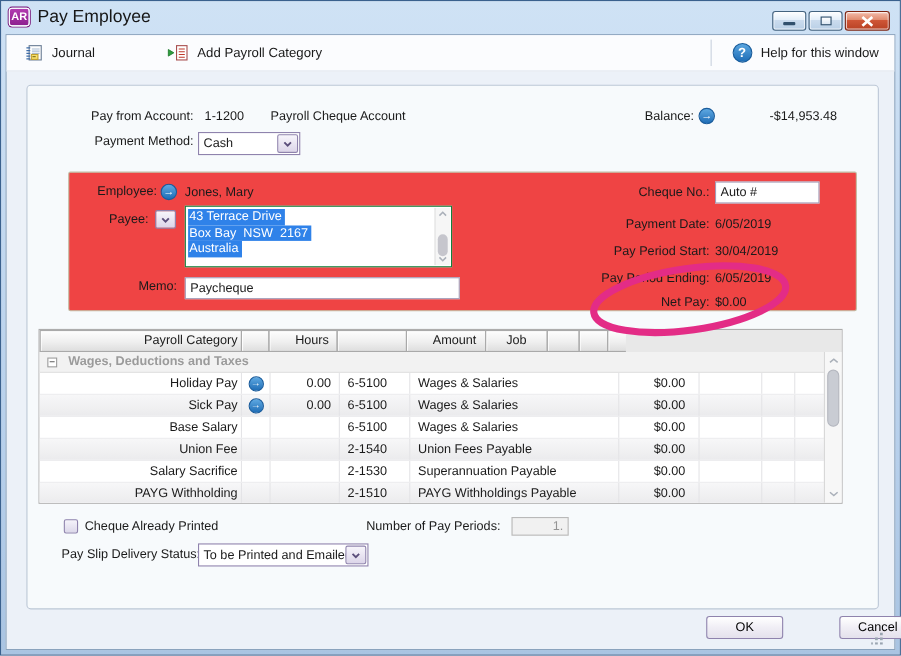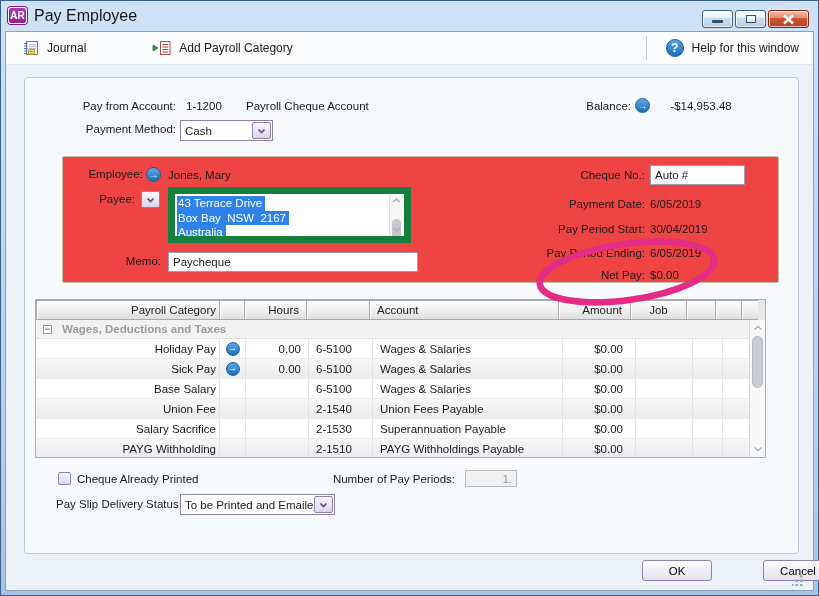--- a/index.html
+++ b/index.html
@@ -38,21 +38,21 @@
   .arrow-icon.sm { width:14px; height:14px; font-size:9px; }
 
   .field { background:#fff; border:1px solid #a39bb6; height:20px; font-family:"Liberation Sans",sans-serif; font-size:11.5px; padding:0 4px; color:#1a1a1a; }
   .dropdown { background:#fff; border:1px solid #8f83ad; height:21px; display:flex; align-items:center; }
   .dd-text { flex:1; padding-left:4px; white-space:nowrap; overflow:hidden; }
   .dd-btn { width:19px; height:17px; margin-right:1px; border:1px solid #8f83ad; border-radius:2px; background:linear-gradient(#f7f5fb,#dcd5e9); display:flex; align-items:center; justify-content:center; }
 
   
   .ybox { position:absolute; left:37px; top:78px; width:717px; height:127px; background:#ef4444; border:1px solid #c2bda4; border-radius:2px; }
   .sel-line { display:table; background:#2f82e9; color:#fff; padding:0 3px 0 1px; line-height:14.5px; white-space:pre; }
-  .payee-area { position:absolute; left:105px; top:30px; width:243px; height:56px; background:#fff; border:7px solid #15803d; padding:2px 16px 2px 2px; overflow:hidden; }
+  .payee-area { position:absolute; left:105px; top:30px; width:243px; height:56px; background:#fff; border:1px solid #15803d; padding:2px 16px 2px 2px; overflow:hidden; }
   .mini-sb { position:absolute; right:1px; top:1px; bottom:1px; width:14px; background:#f6f6f6; border-left:1px solid #e0e0e0; }
   .mini-thumb { position:absolute; left:2px; top:24px; width:9px; height:20px; background:#c6c6cd; border-radius:5px; }
   .mini-sb svg { position:absolute; left:2px; }
 
   
   .annot { position:absolute; left:505px; top:155px; width:195px; height:82px; pointer-events:none; z-index:30; }
 
   
   .ptable { position:absolute; left:10px; top:221px; width:731px; border:1px solid #adadad; background:#fff; }
   .thead { display:flex; height:20px; background:#e8e8e8; }
@@ -137,21 +137,21 @@
 
     <div class="panel">
 
       <div class="abs lbl r" style="left:0;top:22px;width:151px;">Pay from Account:</div>
       <div class="abs" style="left:161px;top:22px;">1-1200</div>
       <div class="abs" style="left:221px;top:22px;">Payroll Cheque Account</div>
       <div class="abs lbl r" style="left:470px;top:22px;width:136px;">Balance:</div>
       <span class="arrow-icon abs" style="left:610px;top:20px;">
           <span>→</span>
         </span>
-      <div class="abs r" style="left:616px;top:22px;width:120px;text-align:center;">-$14,953.48</div>
+      <div class="abs r" style="left:616px;top:22px;width:120px;">-$14,953.48</div>
 
       <div class="abs lbl r" style="left:0;top:45px;width:151px;">Payment Method:</div>
       <div class="dropdown abs" style="left:155px;top:42px;width:93px;">
         <span class="dd-text">Cash</span>
         <span class="dd-btn">
             <svg width="13" height="12">
               <path d="M3.5 4.5 L6.5 7.5 L9.5 4.5" fill="none" stroke="#5a4d7a" stroke-width="1.7"></path>
             </svg>
           </span>
       </div>
@@ -209,21 +209,20 @@
       <svg class="annot" viewBox="0 0 195 82">
         <ellipse cx="97" cy="39" rx="88" ry="28" fill="none" stroke-width="6.5" stroke-linecap="round" transform="rotate(-8 97 39)" stroke="#e32c86"></ellipse>
       </svg>
 
       <div class="ptable">
         <div class="thead">
           <div class="th c-cat">Payroll Category</div>
           <div class="th c-arr"></div>
           <div class="th c-hours">Hours</div>
           <div class="th c-acctno"></div>
-          <div class="th c-account" style="justify-content:flex-start;padding-left:7px;">Account</div>
           <div class="th c-amount" style="justify-content:flex-end;padding-right:8px;">Amount</div>
           <div class="th c-job">Job</div>
           <div class="th c-x1"></div>
           <div class="th c-x2"></div>
           <div class="th c-sb"></div>
         </div>
         <div class="tbody">
           <div class="grow">
             <span class="gicon">−</span>
             <span>Wages, Deductions and Taxes</span>

